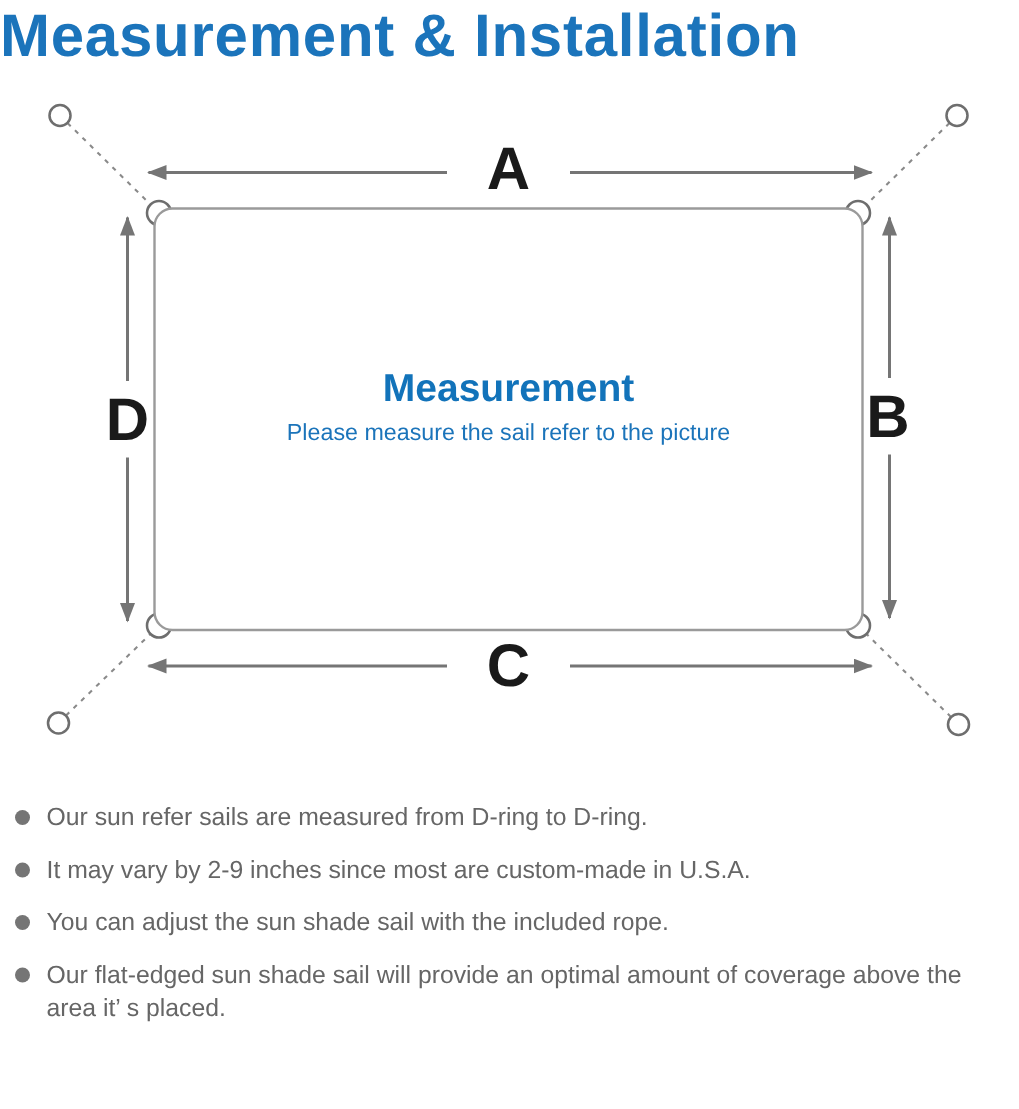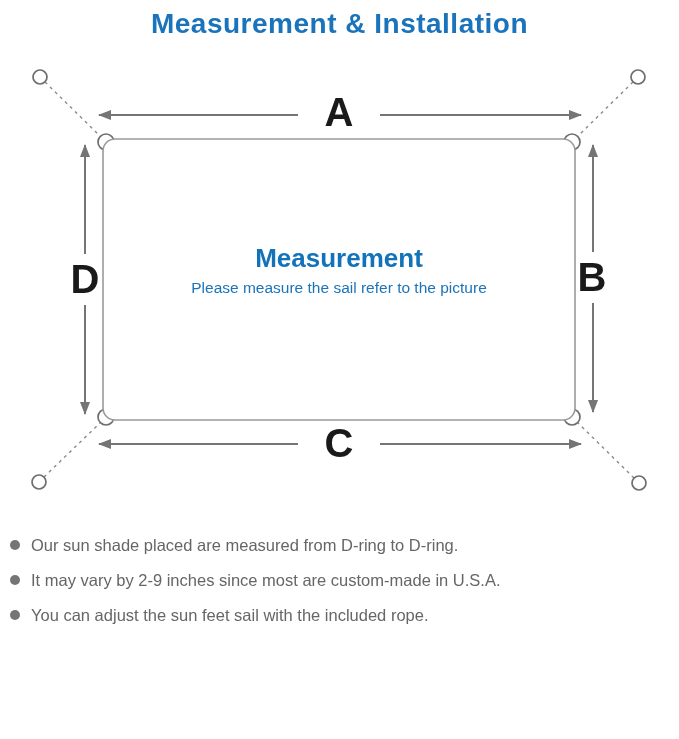--- a/index.html
+++ b/index.html
@@ -8,22 +8,22 @@
     background: #ffffff;
   }
   body {
     width: 679px;
     height: 739px;
     font-family: "Liberation Sans", sans-serif;
     overflow: hidden;
   }
   .page-title {
     margin: 6px 0 0 0;
-    text-align: center;
-    font-size: 28px;
+    text-align: left;
+    font-size: 40px;
     line-height: 36px;
     font-weight: bold;
     color: #1b74bb;
     letter-spacing: 0.5px;
   }
   .diagram-wrap {
     margin-top: 12px;
   }
   .diagram-wrap svg {
     display: block;
@@ -122,23 +122,27 @@
     </g>
 
     <text x="339" y="213" text-anchor="middle" class="center-title">Measurement</text>
     <text x="339" y="239" text-anchor="middle" class="center-subtitle">Please measure the sail refer to the picture</text>
   </svg>
 </div>
 
 <ul class="notes-list">
   <li class="note-item">
     <span class="bullet-dot"></span>
-    <span>Our sun shade placed are measured from D-ring to D-ring.</span>
+    <span>Our sun refer sails are measured from D-ring to D-ring.</span>
   </li>
   <li class="note-item">
     <span class="bullet-dot"></span>
     <span>It may vary by 2-9 inches since most are custom-made in U.S.A.</span>
   </li>
   <li class="note-item">
     <span class="bullet-dot"></span>
-    <span>You can adjust the sun feet sail with the included rope.</span>
+    <span>You can adjust the sun shade sail with the included rope.</span>
+  </li>
+  <li class="note-item">
+    <span class="bullet-dot"></span>
+    <span>Our flat-edged sun shade sail will provide an optimal amount of coverage above the area it’ s placed.</span>
   </li>
 </ul>
 
 </body></html>

